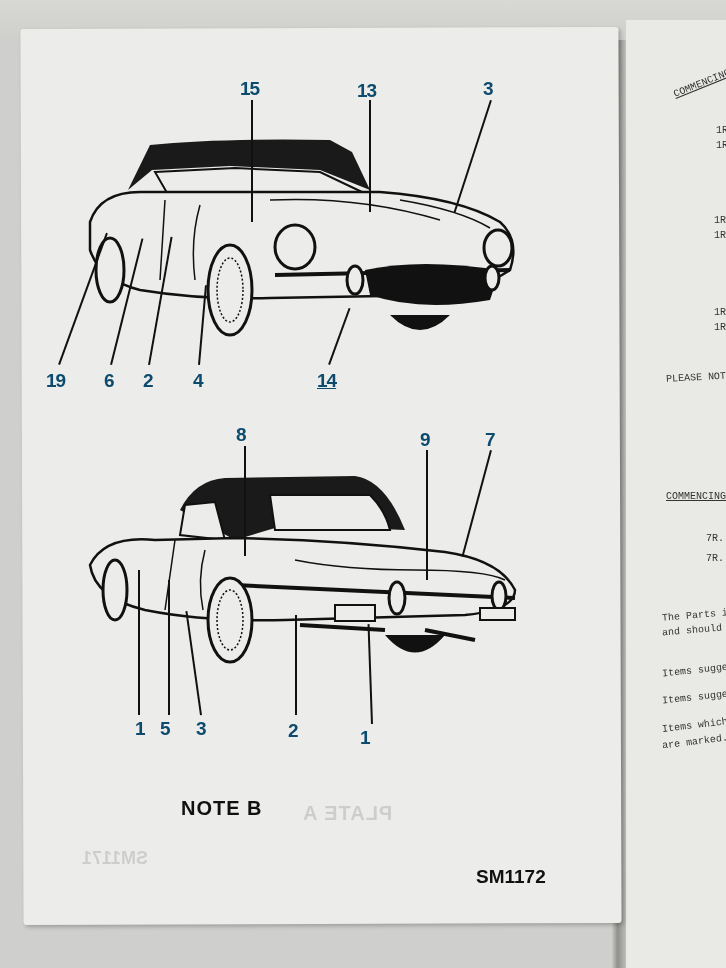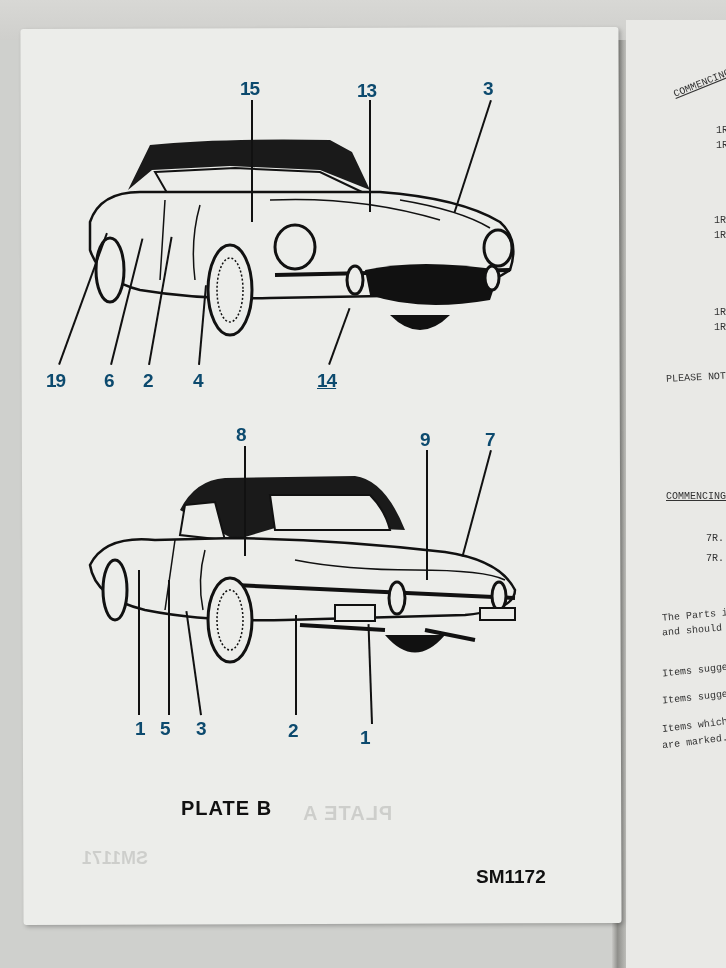--- a/index.html
+++ b/index.html
@@ -123,16 +123,16 @@
 <div class="leader" style="left:140px;top:715px;height:145px;transform:rotate(180deg);"></div>
 <div class="callout" style="left:160px;top:718px;">5</div>
 <div class="leader" style="left:170px;top:715px;height:135px;transform:rotate(180deg);"></div>
 <div class="callout" style="left:196px;top:718px;">3</div>
 <div class="leader" style="left:202px;top:715px;height:105px;transform:rotate(172deg);"></div>
 <div class="callout" style="left:288px;top:720px;">2</div>
 <div class="leader" style="left:297px;top:715px;height:100px;transform:rotate(180deg);"></div>
 <div class="callout" style="left:360px;top:727px;">1</div>
 <div class="leader" style="left:373px;top:724px;height:100px;transform:rotate(178deg);"></div>
 
-<div class="plate">PLATE B</div>
+<div class="plate">NOTE B</div>
 <div class="plate-ghost">PLATE A</div>
 <div class="sm-ghost">SM1171</div>
 <div class="sm">SM1172</div>
 
 </body></html>

